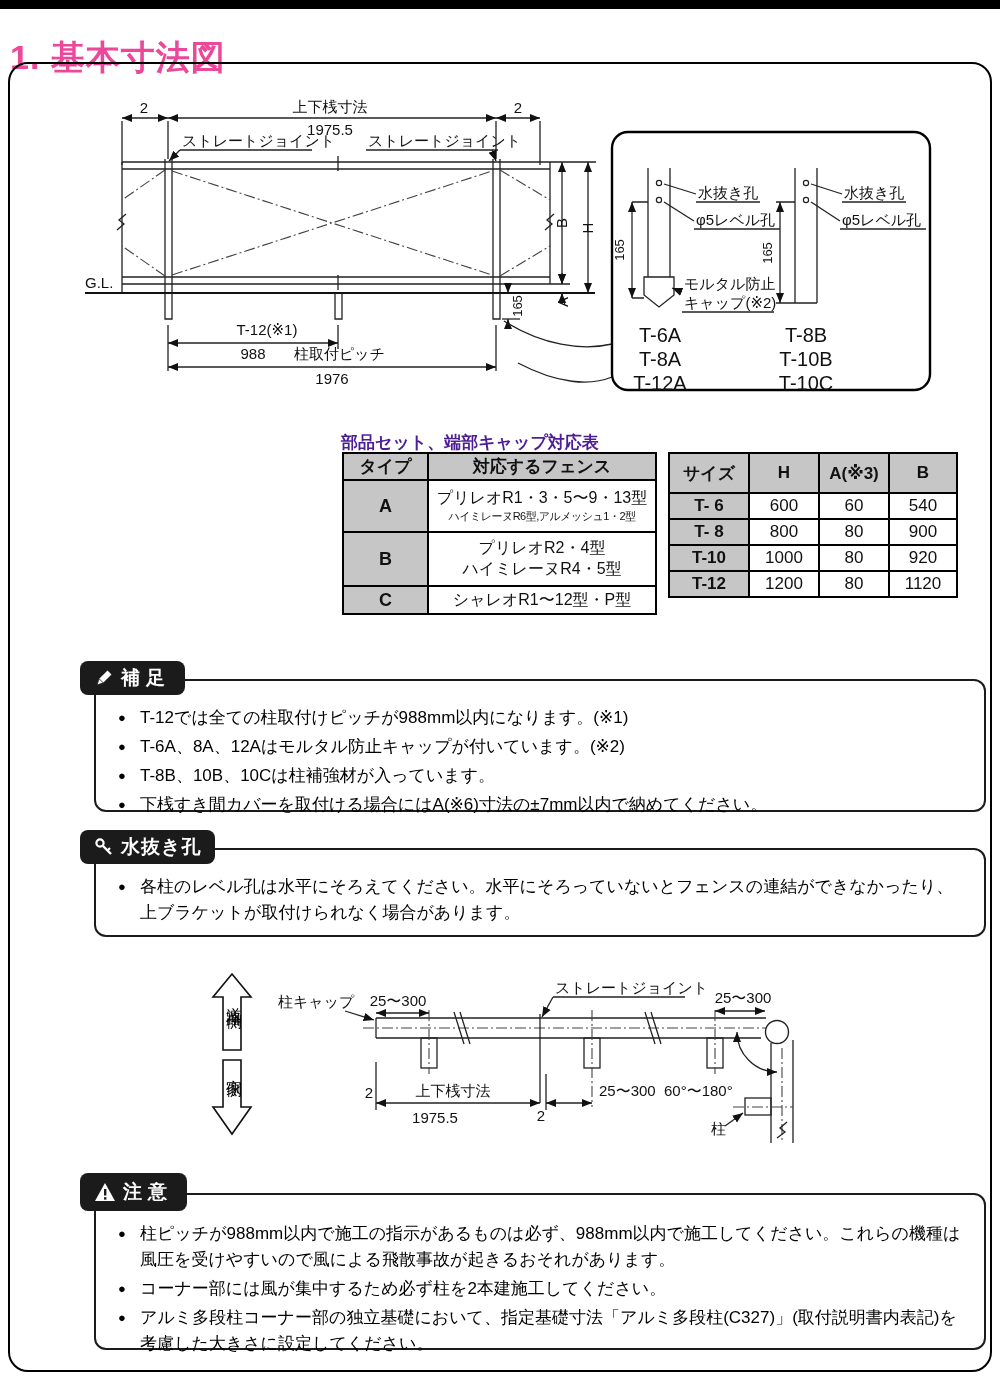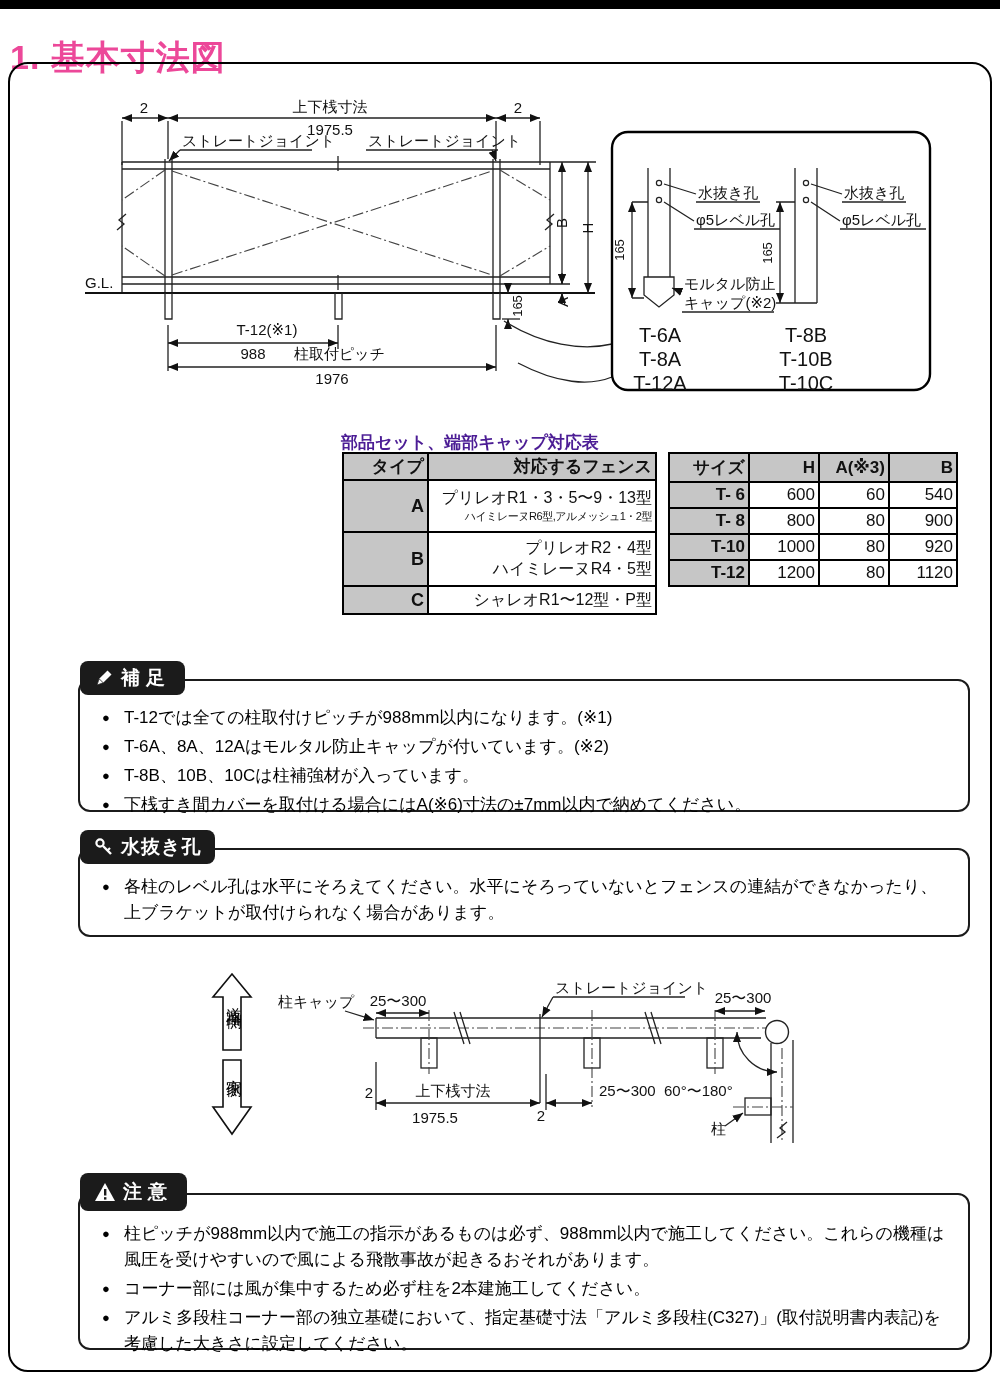--- a/index.html
+++ b/index.html
@@ -8,32 +8,32 @@
   .topbar{position:absolute;left:0;top:0;width:100%;height:9px;background:#000;}
   .page-title{position:absolute;left:10px;top:12px;font-size:34px;font-weight:bold;letter-spacing:1px;color:#ec4899;}
   .outer-box{position:absolute;left:8px;top:62px;width:980px;height:1306px;border:2.5px solid #000;border-radius:20px;}
   svg{position:absolute;overflow:visible;}
   svg text{font-family:"Liberation Sans","DejaVu Sans",sans-serif;fill:#111;}
   .dline{stroke:#222;stroke-width:1.3;fill:none;}
   .thick{stroke:#111;stroke-width:2;fill:none;}
   .dashdot{stroke:#444;stroke-width:1.1;fill:none;stroke-dasharray:11 3 2 3;}
   .tbl-title{position:absolute;left:341px;top:431px;font-size:17px;font-weight:bold;color:#4c1d95;}
   table{border-collapse:collapse;position:absolute;background:#fff;}
-  th,td{border:2px solid #000;text-align:right;vertical-align:middle;padding:0 3px;}
+  th,td{border:2px solid #000;text-align:center;vertical-align:middle;padding:0 3px;}
   th{background:#c6c6c6;font-size:17px;font-weight:bold;}
   td.key{background:#c6c6c6;font-size:18px;font-weight:bold;}
   .parts-table{left:342px;top:452px;}
   .parts-table td.fence{font-size:16px;}
   .parts-table .fl-small{font-size:11px;letter-spacing:-0.5px;}
   .size-table{left:668px;top:452px;}
   .size-table td{font-size:17px;}
   .note-tab{position:absolute;height:34px;background:#1b1b1b;border-radius:8px;color:#fff;
             display:flex;align-items:center;gap:7px;padding:0 14px;z-index:3;}
   .note-tab .tab-label{font-size:19px;font-weight:bold;letter-spacing:6px;color:#fff;}
-  .note-box{position:absolute;border:2px solid #1b1b1b;border-radius:12px;background:#fff;}
+  .note-box{position:absolute;border:2px solid #1b1b1b;border-radius:12px;background:#fff;margin-left:16px;}
   .note-items{padding:24px 16px 0 44px;}
   .note-item{position:relative;font-size:17px;line-height:26px;margin-bottom:3px;color:#000;}
   .note-item::before{content:"●";position:absolute;left:-22px;top:0;font-size:13px;}
   .vtext{position:absolute;writing-mode:vertical-rl;text-orientation:upright;font-size:16px;
          letter-spacing:3px;color:#000;z-index:2;}
 </style>
 </head>
 <body>
 
 <div class="page">
@@ -203,21 +203,21 @@
     </table>
 
   <table class="size-table">
     <colgroup>
         <col style="width:80px">
         <col style="width:70px">
         <col style="width:70px">
         <col style="width:68px">
       </colgroup>
     <tbody>
-        <tr style="height:29px">
+        <tr style="height:40px">
       <th>サイズ</th>
       <th>H</th>
       <th>A(※3)</th>
       <th>B</th>
     </tr>
     <tr style="height:26px">
       <td class="key">T- 6</td>
       <td>600</td>
       <td>60</td>
       <td>540</td>

